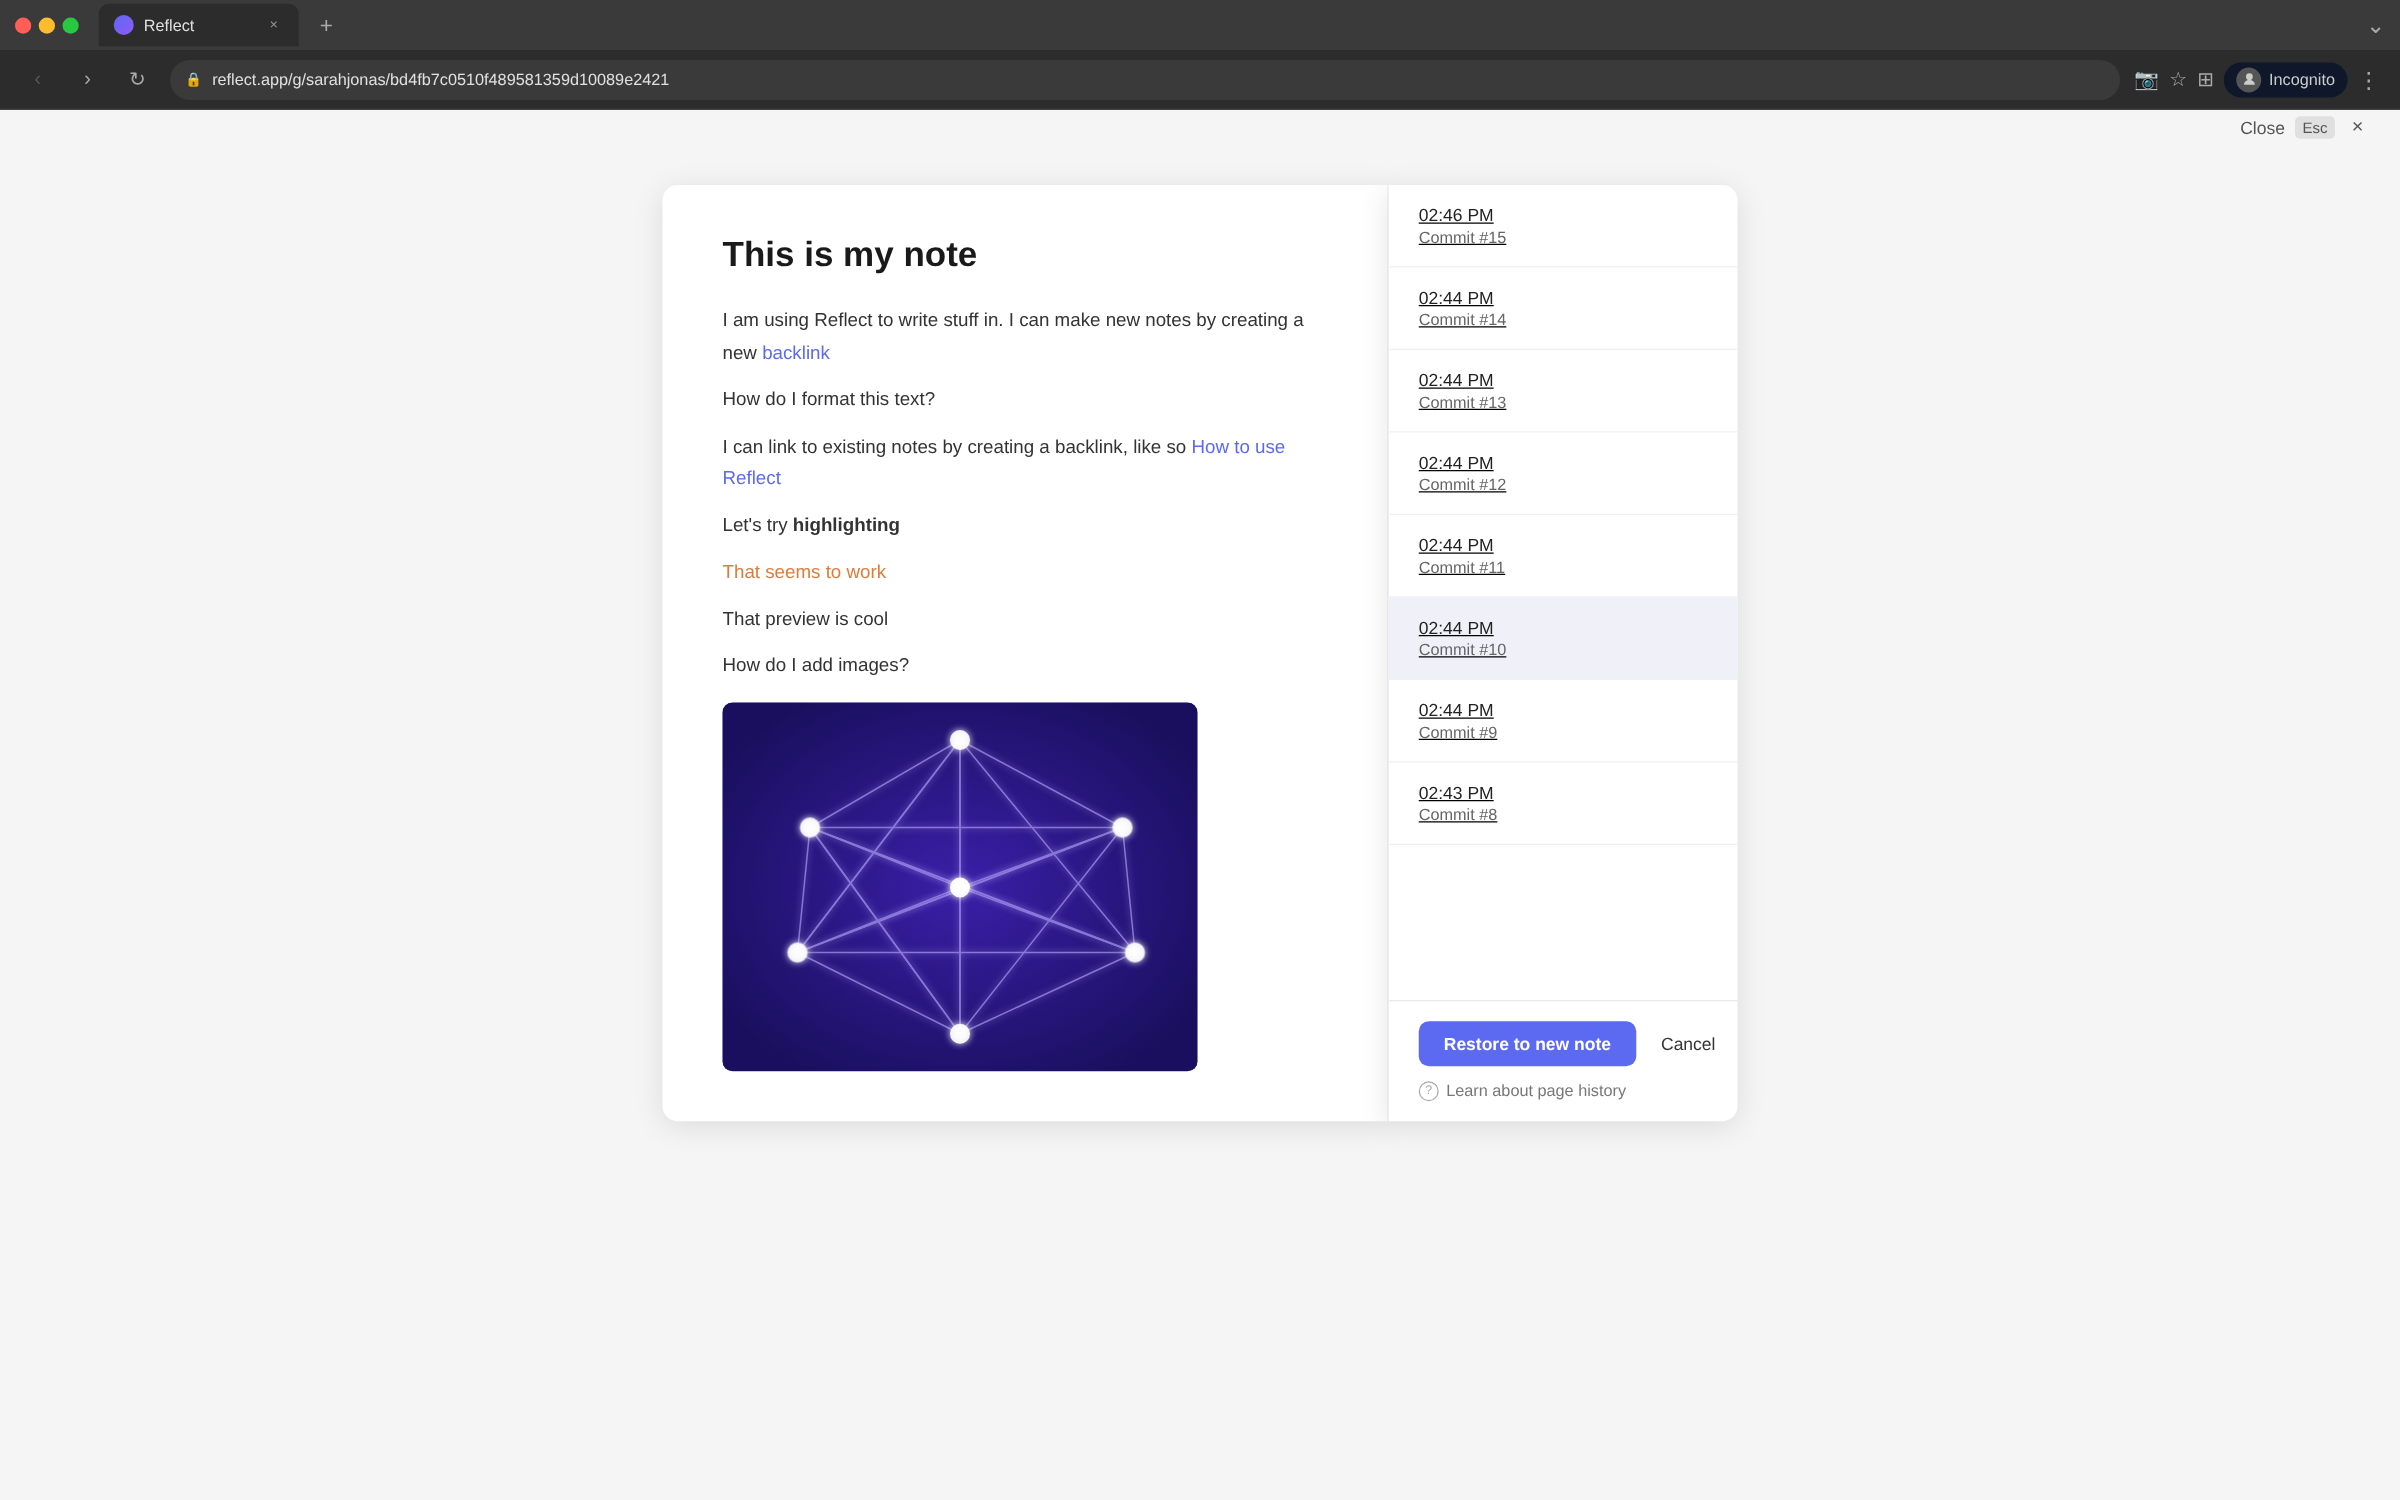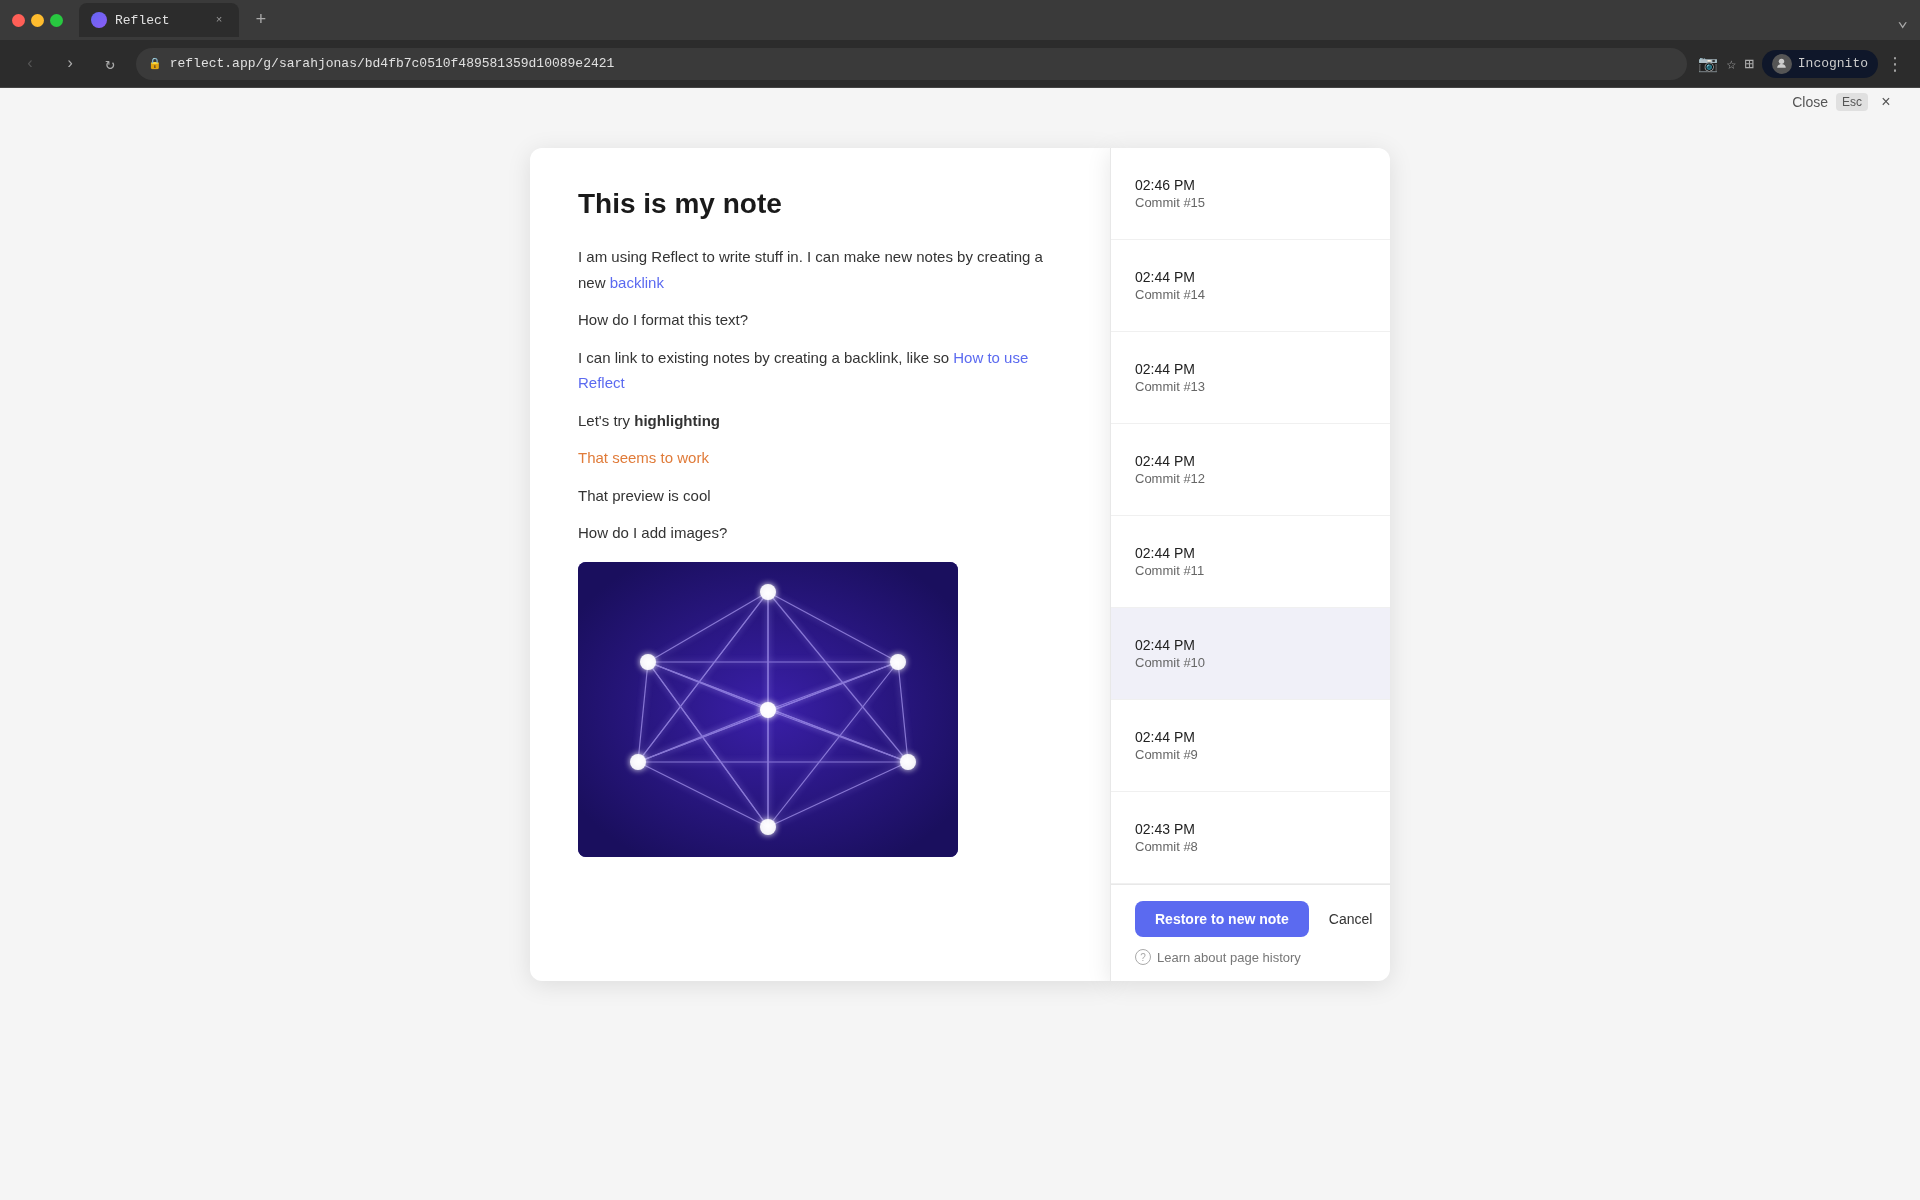--- a/index.html
+++ b/index.html
@@ -8,21 +8,20 @@
       background: #1a1a2e;
       width: 1920px;
       height: 1200px;
       overflow: hidden;
     }
 
     
     .browser-chrome {
       background: #2c2c2c;
       width: 100%;
-      font-family: Liberation Mono, monospace;
     }
 
     .tab-bar {
       display: flex;
       align-items: center;
       background: #3a3a3a;
       height: 40px;
       padding: 0 12px;
       gap: 8px;
     }
@@ -297,24 +296,25 @@
       display: flex;
       flex-direction: column;
     }
 
     .history-list {
       flex: 1;
       overflow: hidden;
     }
 
     .history-item {
-      padding: 29px 24px;
+      padding: 16px 24px;
       border-bottom: 1px solid #f0f0f0;
       cursor: pointer;
       transition: background 0.1s;
+      text-decoration: underline;
     }
     .history-item.selected { background: #f0f0f8; }
 
     .history-time {
       font-size: 14px;
       color: #222;
       font-weight: 500;
       margin-bottom: 2px;
     }
 

